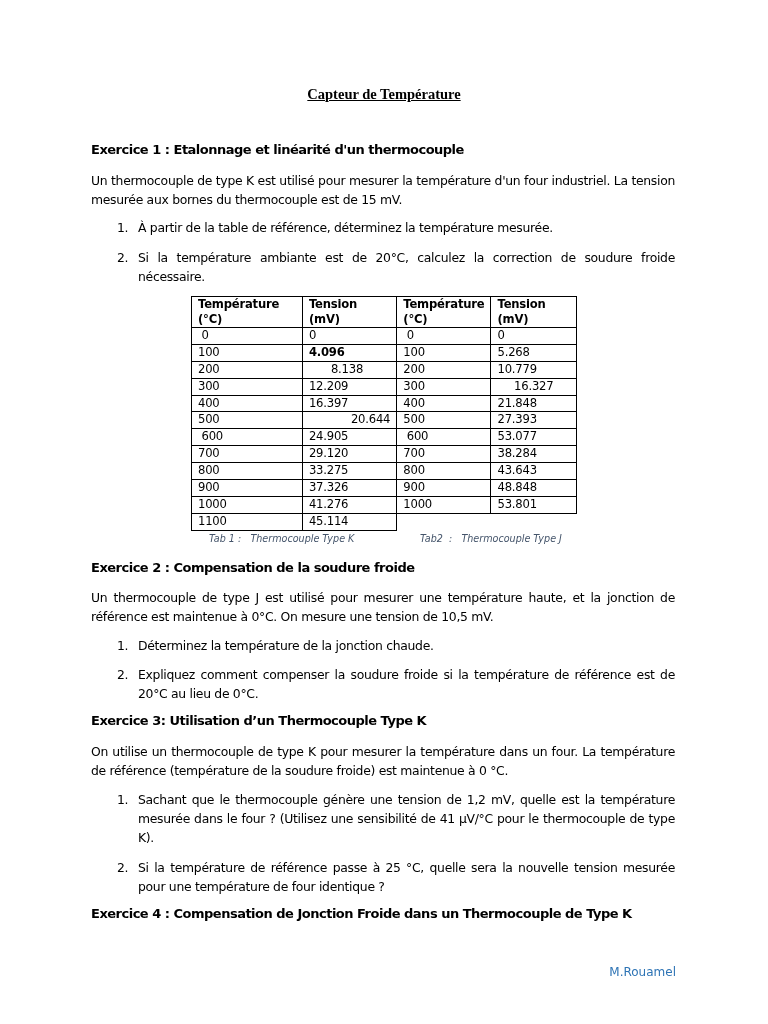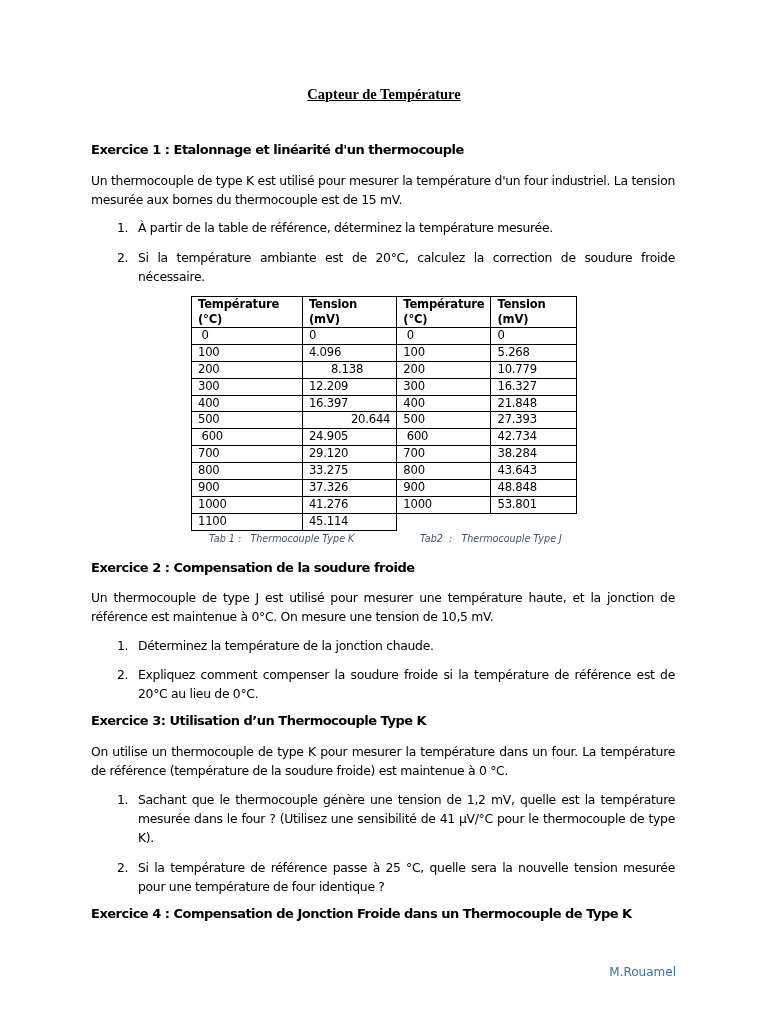--- a/index.html
+++ b/index.html
@@ -60,53 +60,53 @@
         <td class="hd">Tension (mV)</td>
       </tr>
     <tr>
           <td style="white-space: pre;"> 0</td>
           <td style="white-space: pre;">0</td>
           <td style="white-space: pre;"> 0</td>
           <td style="white-space: pre;">0</td>
         </tr>
         <tr>
           <td style="white-space: pre;">100</td>
-          <td style="white-space: pre;">4.096</td>
+          <td style="white-space: pre; font-weight: bold;">4.096</td>
           <td style="white-space: pre;">100</td>
           <td style="white-space: pre;">5.268</td>
         </tr>
         <tr>
           <td style="white-space: pre;">200</td>
           <td style="white-space: pre; padding-left: 28px;">8.138</td>
           <td style="white-space: pre;">200</td>
           <td style="white-space: pre; margin-left: 32px;">10.779</td>
         </tr>
         <tr>
           <td style="white-space: pre;">300</td>
           <td style="white-space: pre;">12.209</td>
           <td style="white-space: pre;">300</td>
-          <td style="white-space: pre;">16.327</td>
+          <td style="white-space: pre; text-align: center;">16.327</td>
         </tr>
         <tr>
           <td style="white-space: pre;">400</td>
           <td style="white-space: pre;">16.397</td>
           <td style="white-space: pre;">400</td>
           <td style="white-space: pre;">21.848</td>
         </tr>
         <tr>
           <td style="white-space: pre;">500</td>
           <td style="white-space: pre; padding-left: 48px;">20.644</td>
           <td style="white-space: pre;">500</td>
           <td style="white-space: pre;">27.393</td>
         </tr>
         <tr>
           <td style="white-space: pre;"> 600</td>
           <td style="white-space: pre;">24.905</td>
           <td style="white-space: pre;"> 600</td>
-          <td style="white-space: pre;">42.734</td>
+          <td style="white-space: pre;">53.077</td>
         </tr>
         <tr>
           <td style="white-space: pre;">700</td>
           <td style="white-space: pre;">29.120</td>
           <td style="white-space: pre;">700</td>
           <td style="white-space: pre;">38.284</td>
         </tr>
         <tr>
           <td style="white-space: pre;">800</td>
           <td style="white-space: pre;">33.275</td>

